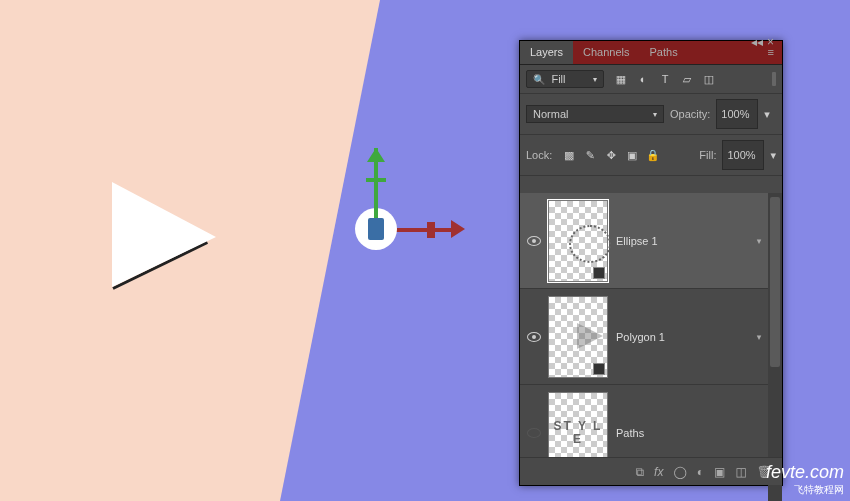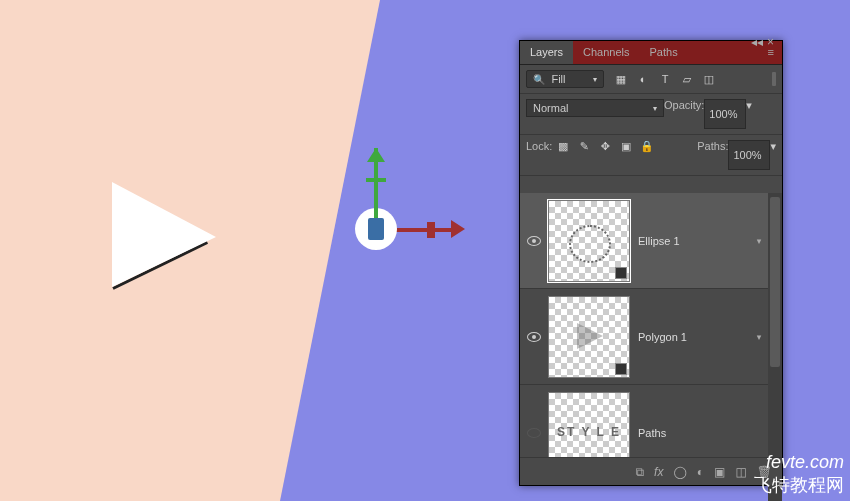--- a/index.html
+++ b/index.html
@@ -28,54 +28,54 @@
   .panel-menu { margin-left: auto; padding: 5px 8px; color: #aaa; cursor: pointer; }
 
   .filter-row { display: flex; align-items: center; gap: 6px; padding: 5px 6px; border-bottom: 1px solid #383838; }
   .kind-select { display: flex; align-items: center; gap: 6px; background: #3a3a3a; border: 1px solid #2a2a2a; border-radius: 2px; padding: 2px 6px; width: 78px; }
   .kind-select .mag { font-size: 10px; }
   .kind-select .chev { margin-left: auto; font-size: 8px; }
   .filter-icons { display: flex; gap: 8px; margin-left: 4px; }
   .filter-icons span { width: 14px; text-align: center; color: #ccc; cursor: pointer; }
   .filter-toggle { width: 4px; height: 14px; background: #666; margin-left: auto; border-radius: 1px; }
 
-  .blend-row, .lock-row { display: flex; align-items: flex-start; padding: 5px 6px; border-bottom: 1px solid #383838; }
+  .blend-row, .lock-row { display: flex; align-items: center; gap: 6px; padding: 5px 6px; border-bottom: 1px solid #383838; }
   .blend-select { display: flex; align-items: center; background: #3a3a3a; border: 1px solid #2a2a2a; padding: 2px 6px; width: 138px; }
   .blend-select .chev { margin-left: auto; font-size: 8px; }
   .opacity-label, .fill-label { color: #bbb; }
   .pct-box { display: flex; align-items: center; background: #3a3a3a; border: 1px solid #2a2a2a; padding: 8px 4px; width: 42px; }
   .lock-label { color: #bbb; }
   .lock-icons { display: flex; gap: 7px; margin-left: 4px; }
   .lock-icons span { width: 14px; text-align: center; color: #ccc; cursor: pointer; font-size: 11px; }
 
   .layers-list { height: 320px; overflow: hidden; position: relative; margin-top: 17px; }
   .scroll-track { position: absolute; right: 0; top: 0; width: 14px; height: 320px; background: #3f3f3f; }
   .scroll-thumb { position: absolute; right: 2px; top: 4px; width: 10px; height: 170px; background: #5a5a5a; border-radius: 2px; }
   .layer { display: flex; align-items: center; height: 96px; border-bottom: 1px solid #383838; padding-right: 14px; }
   .layer.selected { background: #5a5a5a; }
   .vis-col { width: 28px; display: flex; align-items: center; justify-content: center; }
   .eye { width: 14px; height: 10px; border: 1px solid #ccc; border-radius: 50%; position: relative; }
   .eye::after { content: ""; position: absolute; left: 4px; top: 2px; width: 4px; height: 4px; background: #ccc; border-radius: 50%; }
   .eye.off { border: 1px solid #555; }
   .eye.off::after { display: none; }
-  .thumb-wrap { width: 82px; height: 82px; border: 1px solid #777; position: relative; margin: 6px 8px 6px 0; background: repeating-conic-gradient(#ccc 0 25%, #fff 0 50%) 0 0/12px 12px; }
+  .thumb-wrap { width: 60px; height: 82px; border: 1px solid #777; position: relative; margin: 6px 8px 6px 0; background: repeating-conic-gradient(#ccc 0 25%, #fff 0 50%) 0 0/12px 12px; }
   .thumb-wrap.selected { outline: 1px solid #fff; }
   .thumb-badge { position: absolute; right: 2px; bottom: 2px; width: 12px; height: 12px; background: #333; border: 1px solid #888; }
   .thumb-ellipse::after { content: ""; position: absolute; left: 20px; top: 24px; width: 38px; height: 34px; border: 2px dotted #666; border-radius: 50%; }
   .thumb-poly::after { content: ""; position: absolute; left: 28px; top: 26px; width: 0; height: 0; border-top: 13px solid transparent; border-bottom: 13px solid transparent; border-left: 26px solid rgba(100,100,100,0.4); }
   .thumb-text { display: flex; align-items: center; justify-content: center; color: #666; font-weight: bold; font-size: 12px; line-height: 13px; text-align: center; letter-spacing: 2px; }
   .layer-name { color: #ddd; flex: 1; }
   .layer-chev { width: 18px; color: #aaa; font-size: 9px; text-align: center; }
 
   .panel-footer { position: absolute; bottom: 0; left: 0; right: 0; height: 28px; background: #494949; border-top: 1px solid #383838; display: flex; align-items: center; justify-content: flex-end; gap: 10px; padding: 0 10px; }
   .panel-footer span { color: #aaa; cursor: pointer; font-size: 12px; }
 
   .watermark { position: absolute; right: 6px; bottom: 4px; text-align: right; color: #fff; font-weight: normal; }
   .watermark .wm1 { font-size: 18px; font-style: italic; }
-  .watermark .wm2 { font-size: 18px; }
+  .watermark .wm2 { font-size: 10px; }
 </style>
 </head>
 <body>
 
 <div class="canvas">
   <div class="bg-purple"></div>
   <div class="bg-pink"></div>
   <div class="triangle-shadow"></div>
   <div class="triangle-shape"></div>
   <div class="gizmo">
@@ -132,21 +132,21 @@
 
   <div class="lock-row">
     <span class="lock-label">Lock:</span>
     <div class="lock-icons">
       <span>▩</span>
       <span>✎</span>
       <span>✥</span>
       <span>▣</span>
       <span>🔒</span>
     </div>
-    <span class="fill-label" style="margin-left:auto">Paths:</span>
+    <span class="fill-label" style="margin-left:auto">Fill:</span>
     <div class="pct-box">
       <span>100%</span>
     </div>
     <span class="chev">▾</span>
   </div>
 
   <div class="layers-list">
     <div class="layer selected">
       <div class="vis-col">
           <div class="eye"></div>

